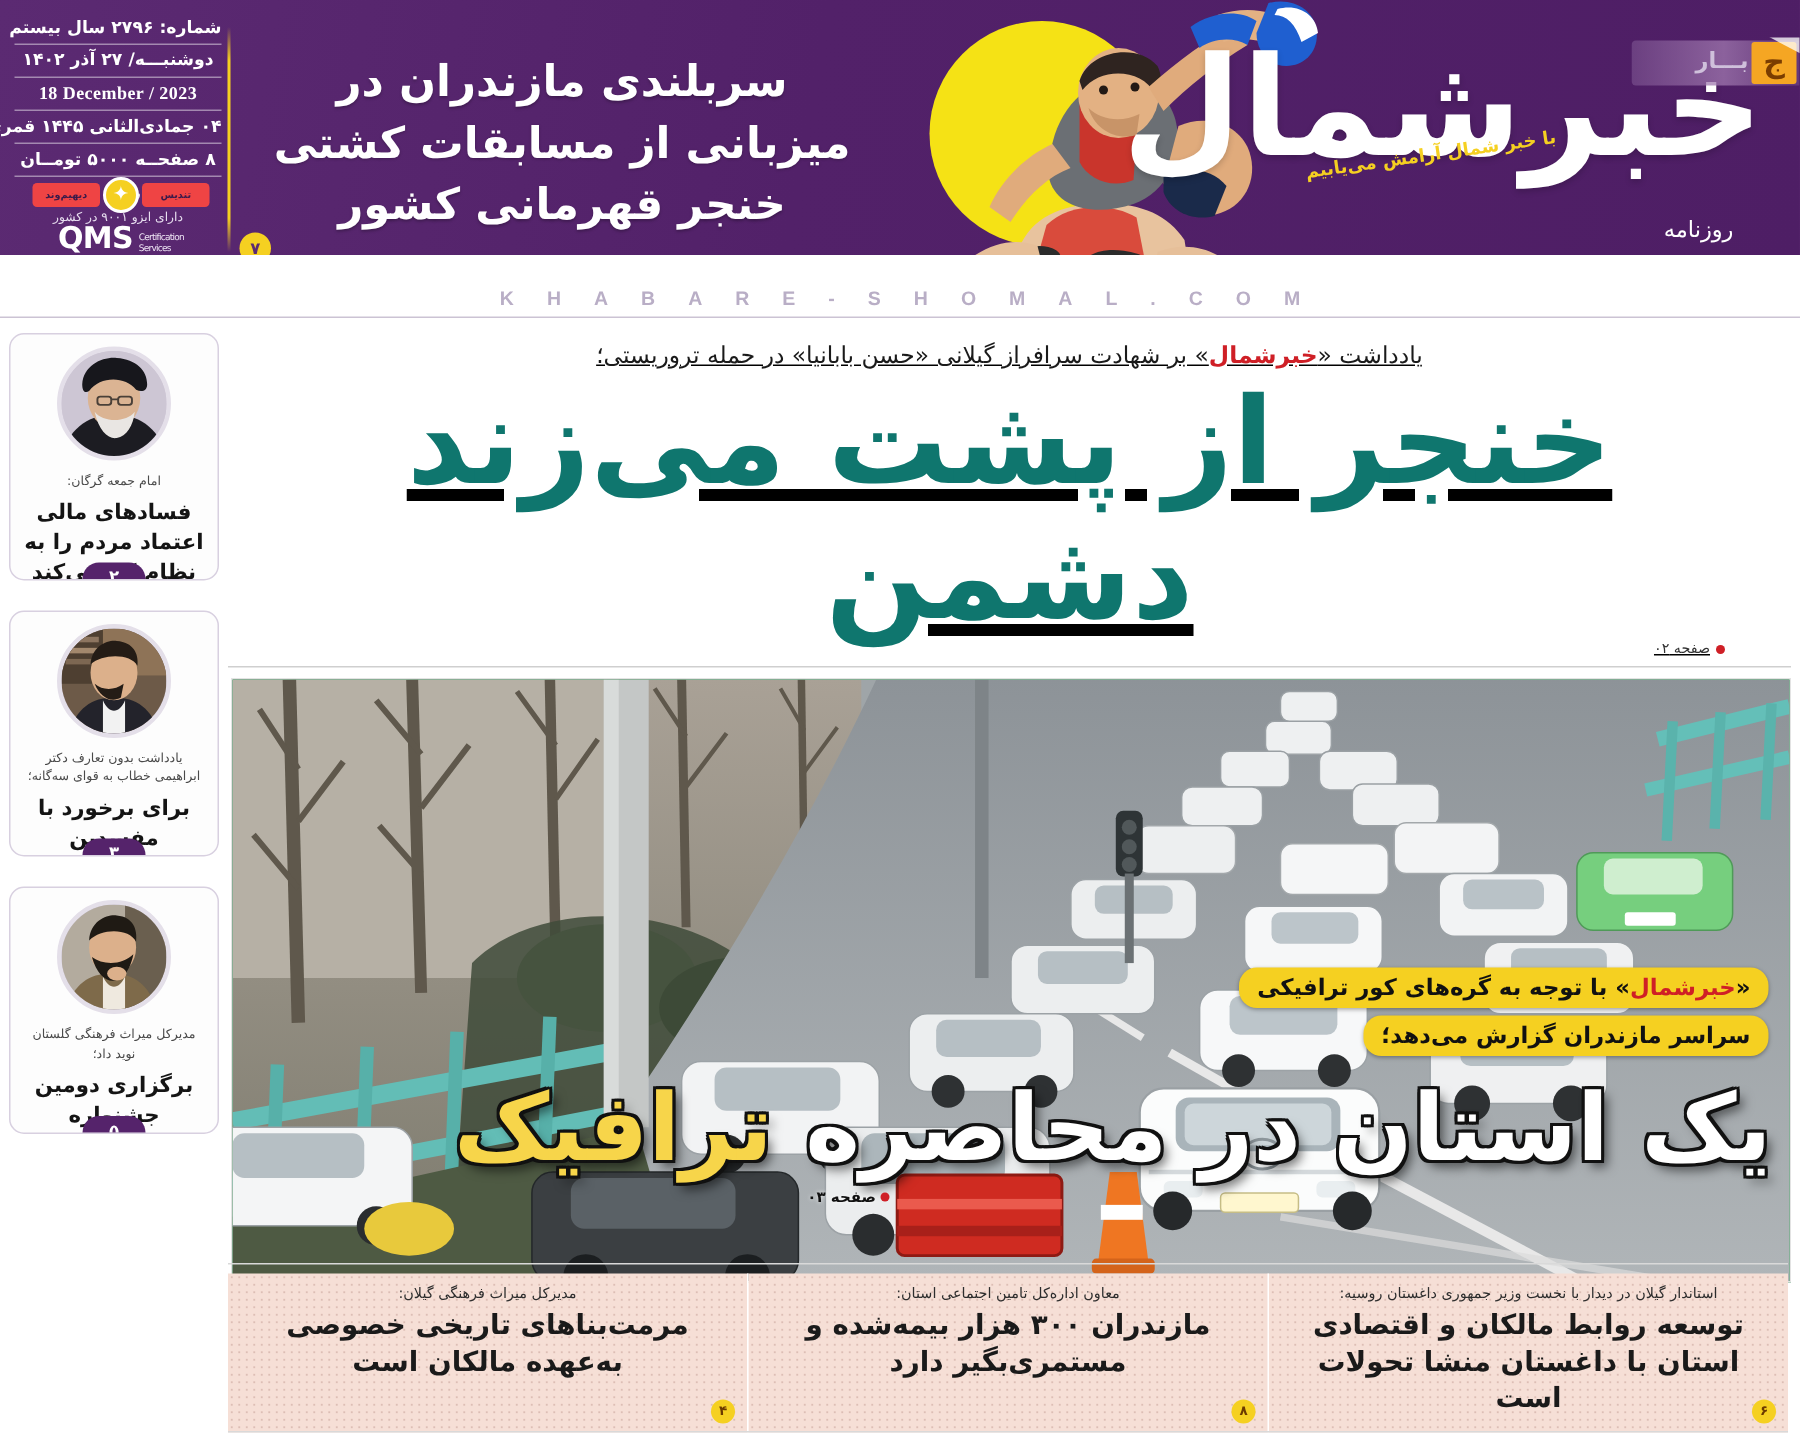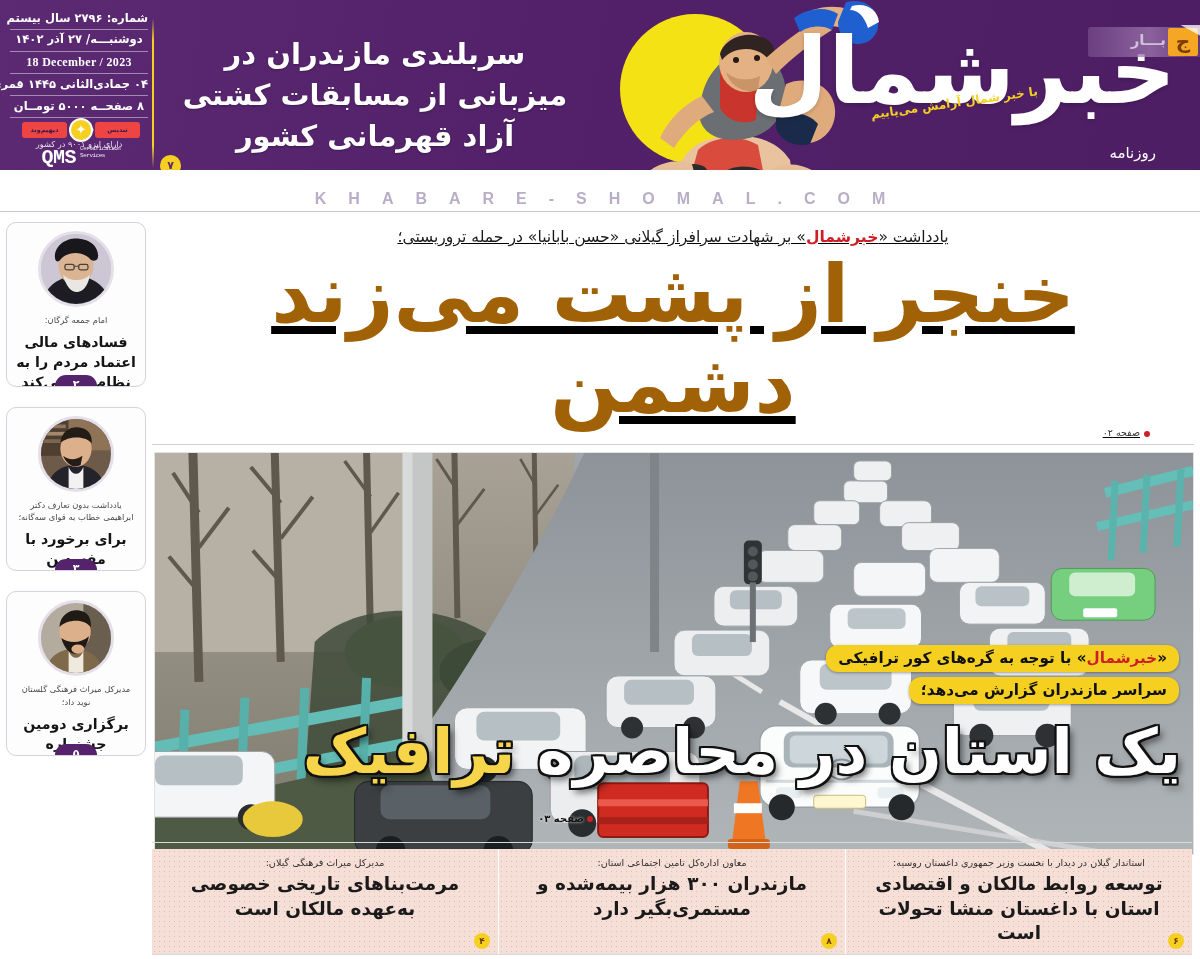--- a/index.html
+++ b/index.html
@@ -157,24 +157,23 @@
     text-align: center;
   }
   .qms-text {
     margin-top: 4px;
     color: #fff;
     font-weight: bold;
     font-size: 20px;
     letter-spacing: -.5px;
     direction: ltr;
     display: flex;
-    align-items: flex-start;
+    align-items: flex-end;
     justify-content: center;
     gap: 4px;
-    font-family: Liberation Mono, monospace;
   }
   .qms-text .sm {
     font-size: 6px;
     font-weight: normal;
     line-height: 1.15;
     text-align: left;
     color: #efe6f5;
   }
 
   
@@ -272,21 +271,21 @@
     top: 186px; left: 0;
     width: 1200px; height: 26px;
     background: #ffffff;
     border-bottom: 1px solid #ccc3d4;
     display: flex;
     align-items: center;
     justify-content: center;
   }
   .url-strip span {
     color: #b9aec6;
-    font-size: 16px;
+    font-size: 13px;
     font-weight: bold;
     letter-spacing: 22px;
     font-family: "Liberation Sans", sans-serif;
     direction: ltr;
     padding-left: 22px;
   }
 
   
   .sidebar {
     position: absolute;
@@ -372,21 +371,21 @@
     letter-spacing: -.2px;
   }
   .lead-kicker .hl { color: #cf1f26; font-weight: bold; }
 
   .lead-head {
     width: 100%;
     text-align: center;
     direction: rtl;
     font-size: 80px;
     font-weight: bold;
-    color: #a16207;
+    color: #0f766e;
     line-height: 1.12;
     letter-spacing: -3px;
     margin-top: 4px;
   }
   .lead-pageref {
     direction: rtl;
     font-size: 9.5px;
     color: #333;
     padding-right: 44px;
     margin-top: -2px;
@@ -446,21 +445,21 @@
     letter-spacing: -3px;
     color: #ffffff;
     text-shadow:
       2px 0 0 #111, -2px 0 0 #111, 0 2px 0 #111, 0 -2px 0 #111,
       2px 2px 0 #111, -2px 2px 0 #111, 2px -2px 0 #111, -2px -2px 0 #111,
       4px 5px 7px rgba(0,0,0,.55);
   }
   .ov-head .accent { color: #f7d54a; }
   .ov-pageref {
     position: absolute;
-    right: 600px; top: 360px;
+    right: 600px; top: 340px;
     direction: rtl;
     font-size: 10px;
     font-weight: bold;
     color: #111;
     text-shadow: 0 0 3px rgba(255,255,255,.9);
   }
   .ov-pageref .dot {
     display: inline-block;
     width: 6px; height: 6px;
     border-radius: 50%;
@@ -555,21 +554,21 @@
         <span>QMS</span>
         <span class="sm">
           <span>Certification</span><br>
           <span>Services</span>
         </span>
       </div>
     </div>
 
     <div class="mh-divider"></div>
 
-    <div class="banner-head">سربلندی مازندران در میزبانی از مسابقات کشتی آزاد قهرمانی کشور</div>
+    <div class="banner-head">سربلندی مازندران در میزبانی از مسابقات کشتی خنجر قهرمانی کشور</div>
     <div class="banner-page-badge">۷</div>
 
     <div class="wrestler-wrap">
       <div class="yellow-disc"></div>
       <svg class="wrestler-svg" viewBox="0 0 300 186" preserveAspectRatio="xMidYMid slice">
         <g>
 
           <path d="M95 182 C100 150 120 138 148 136 C178 134 198 142 210 160 L214 186 L92 186 Z" fill="#e8c39e"></path>
           <path d="M118 150 C132 136 160 134 178 145 L186 186 L108 186 Z" fill="#d94b3c"></path>
           <ellipse cx="106" cy="176" rx="22" ry="11" fill="#2b2b2b" transform="rotate(-14 106 176)"></ellipse>

